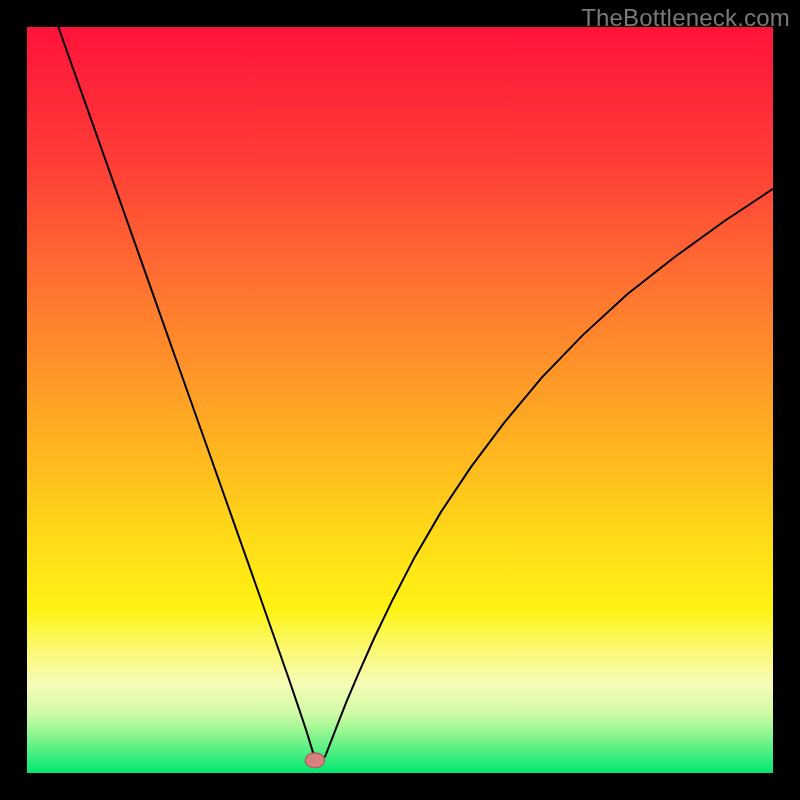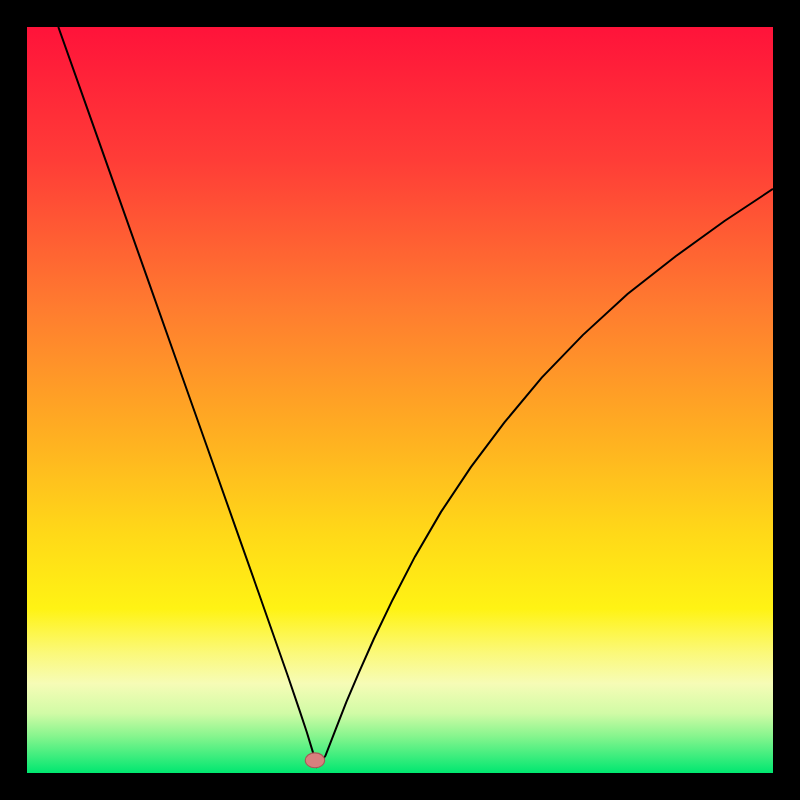--- a/index.html
+++ b/index.html
@@ -34,20 +34,21 @@
     top: 27px;
     width: 746px;
     height: 746px;
     display: block;
   }
 </style>
 </head>
 <body>
 
 <div class="frame">
+  <div class="watermark">TheBottleneck.com</div>
 
   <svg class="plot" viewBox="0 0 100 100" preserveAspectRatio="none">
     <defs>
       <linearGradient id="bg-grad" x1="0" y1="0" x2="0" y2="1">
           <stop offset="0%" stop-color="#ff133a"></stop>
           <stop offset="18%" stop-color="#ff3d37"></stop>
           <stop offset="38%" stop-color="#ff7d2f"></stop>
           <stop offset="55%" stop-color="#ffb021"></stop>
           <stop offset="68%" stop-color="#ffd918"></stop>
           <stop offset="78%" stop-color="#fff314"></stop>

